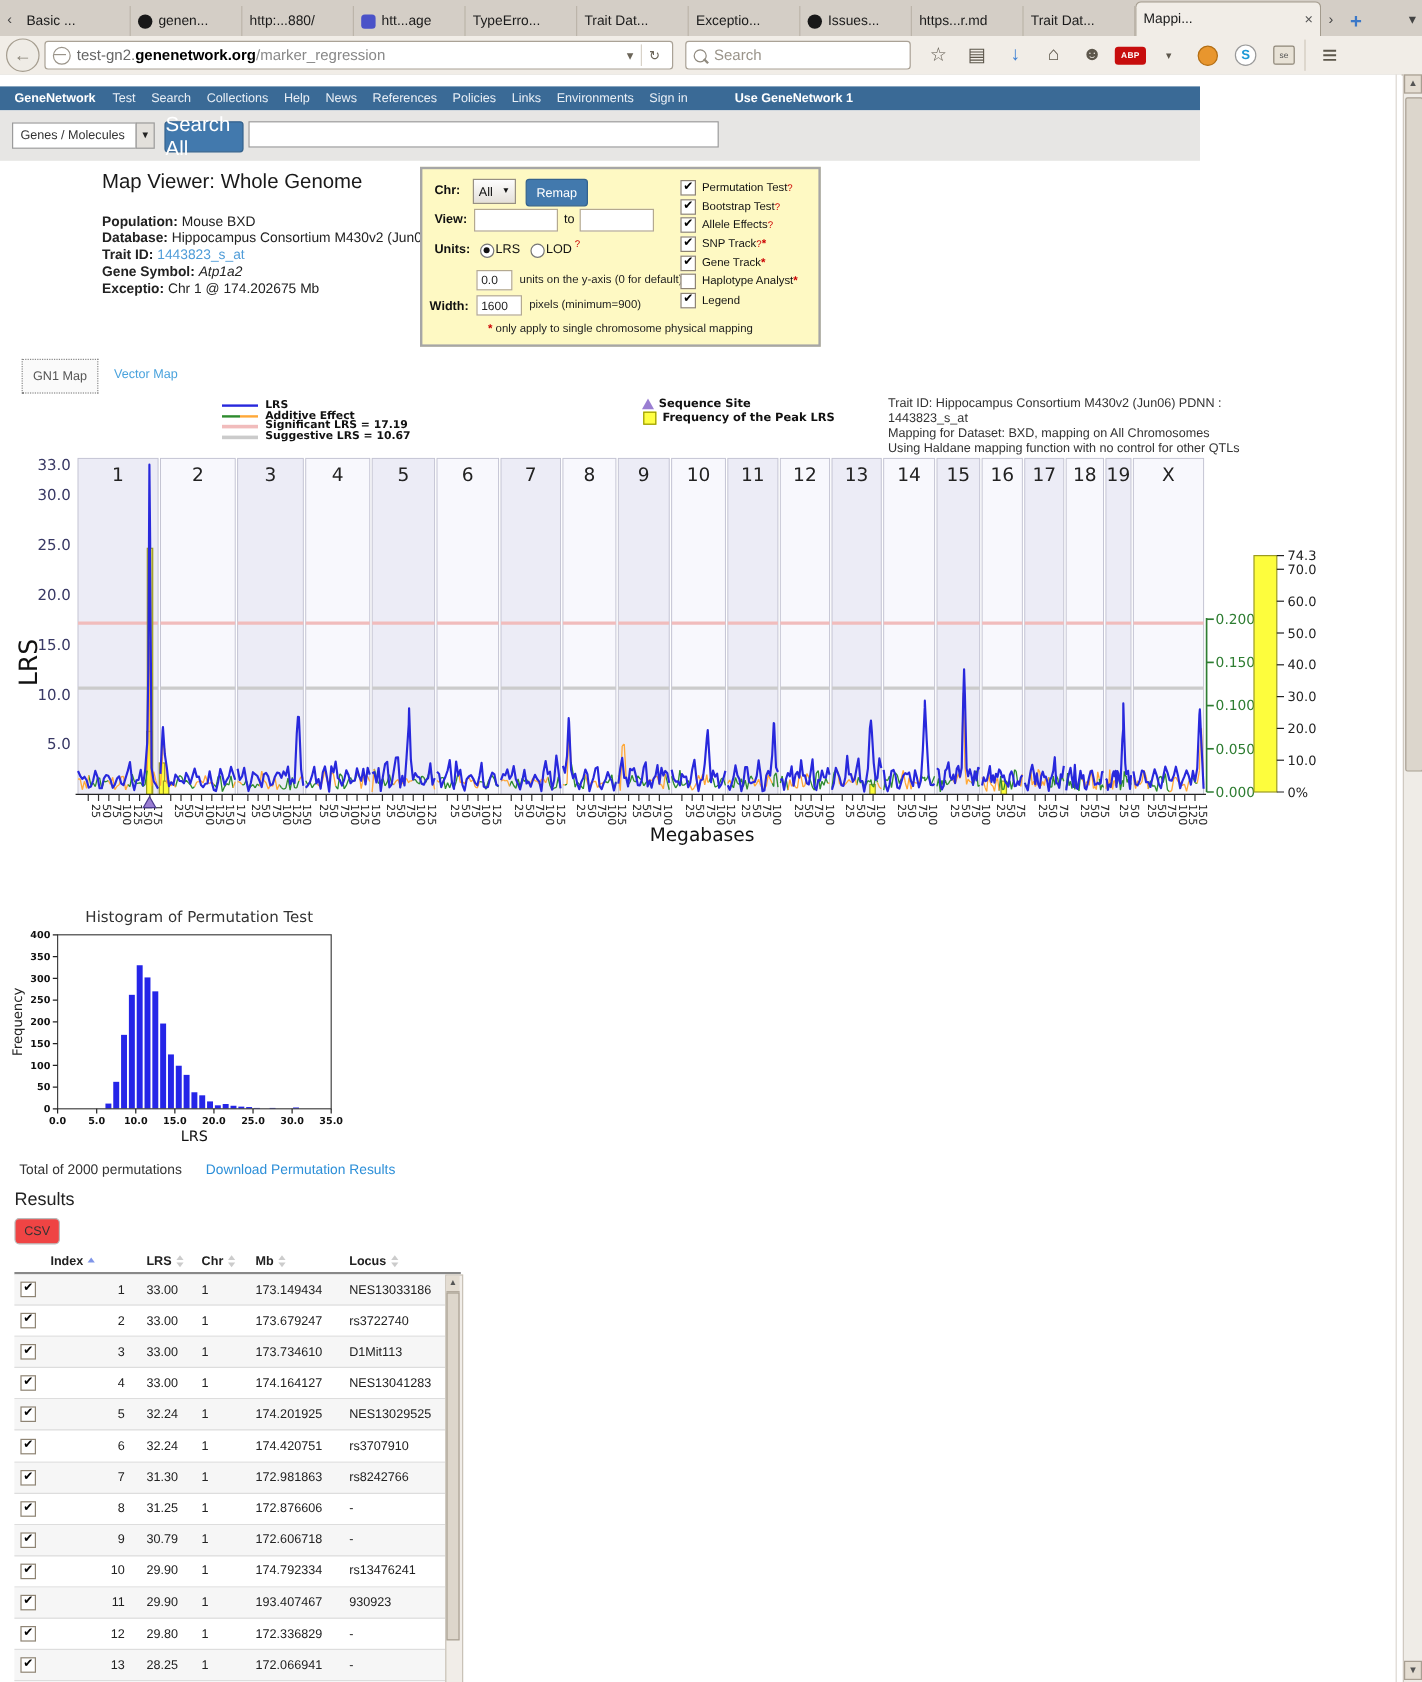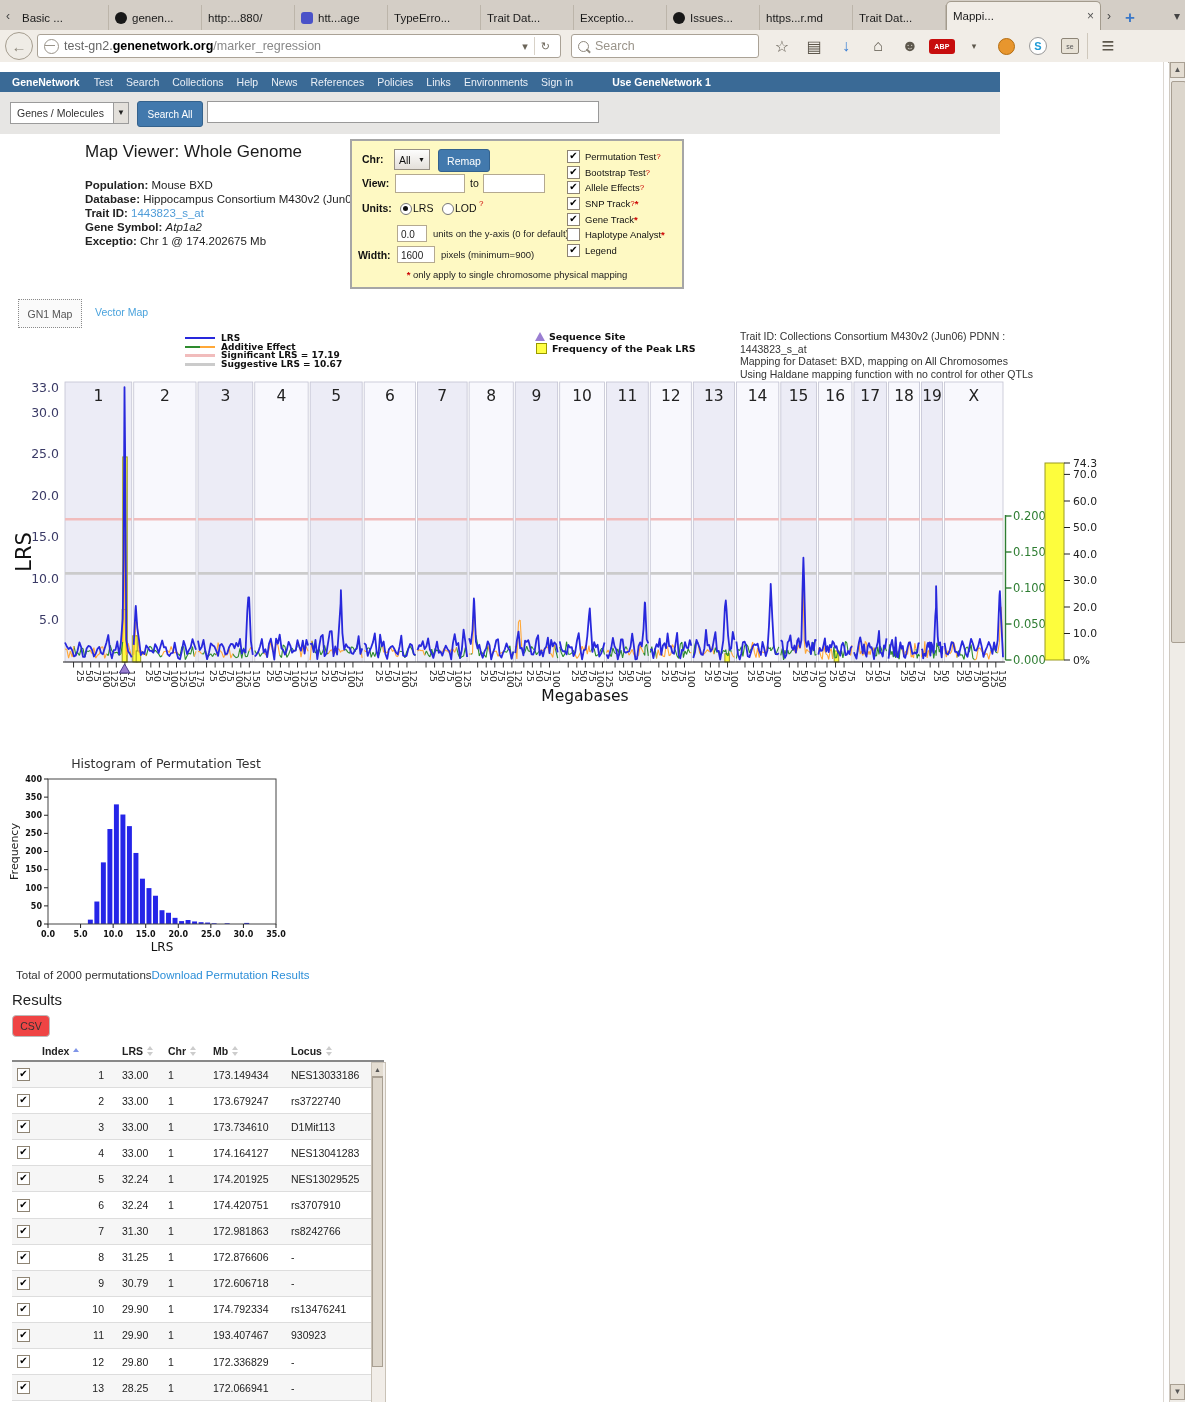--- a/index.html
+++ b/index.html
@@ -43,21 +43,21 @@
   .sbtn{position:absolute;left:0;width:15px;height:16px;background:#e4ddd2;border:1px solid #a89f92;box-sizing:border-box;color:#555;font-size:8px;text-align:center;line-height:14px}
   #vthumb{position:absolute;left:1px;top:19px;width:13px;height:560px;background:#dcd6cc;border:1px solid #a89f92;border-radius:2px}
   
   #gnnav{position:absolute;left:0;top:10px;width:1000px;height:20px;background:#3a6a96;display:flex;align-items:center;font-size:10.5px;color:#e9eff6}
   #gnbrand{font-weight:bold;color:#fff;margin:0 14px 0 12px}
   .navitem{margin-right:13px}
   #gnuse{font-weight:bold;color:#fff;margin-left:26px}
   #graybar{position:absolute;left:0;top:30px;width:1000px;height:42px;background:#e7e6e4}
   #catsel{position:absolute;left:10px;top:10px;width:104px;height:22px;background:#fff;border:1px solid #9b9b9b;font-size:10.5px;color:#333;display:flex;align-items:center;padding-left:6px;box-sizing:border-box}
   #catbtn{position:absolute;left:113px;top:10px;width:16px;height:22px;background:#e3e0db;border:1px solid #9b9b9b;box-sizing:border-box;font-size:8px;color:#222;text-align:center;line-height:20px}
-  #searchallbtn{position:absolute;left:137px;top:9px;width:64px;height:24px;background:#4279ad;border:1px solid #34628d;border-radius:3px;color:#fff;font-size:10px;display:flex;align-items:center;justify-content:center}
+  #searchallbtn{position:absolute;left:137px;top:9px;width:64px;height:24px;background:#4279ad;border:1px solid #34628d;border-radius:3px;color:#fff;font-size:17px;display:flex;align-items:center;justify-content:center}
   #bigsearch{position:absolute;left:207px;top:9px;width:392px;height:22px;background:#fff;border:1px solid #999;box-sizing:border-box}
   
   #pagetitle{position:absolute;left:85px;top:80px;font-size:17px;color:#1a1a1a}
   #infoblock{position:absolute;left:85px;top:116px;font-size:11.5px;color:#222;line-height:14px}
   #infoblock b{font-weight:bold}
   .tlink{color:#4f9cd8;text-decoration:none}
   .ital{font-style:italic}
   
   #ctrlbox{position:absolute;left:350px;top:77px;width:330px;height:146px;border:2px solid #a6a6a6;background:#fef9c3;font-size:10.5px;color:#111}
   .clabel{position:absolute;font-weight:bold;font-size:10.5px}
@@ -81,21 +81,21 @@
   #legendlines{position:absolute;left:185px;top:272px;font:bold 9px "DejaVu Sans",sans-serif;color:#111}
   .legrow{display:flex;align-items:center;height:8.6px}
   .legswatch{width:30px;margin-right:6px;flex:none}
   #legend2{position:absolute;left:535px;top:268px;font:bold 9.5px "DejaVu Sans",sans-serif;color:#111}
   #seqtri{width:0;height:0;border-left:5px solid transparent;border-right:5px solid transparent;border-bottom:9px solid #9a7ed2;position:relative;margin-right:4px}
   #freqsq{width:9px;height:9px;background:#ffff44;border:1px solid #999900;margin:0 5px 0 1px}
   #traitinfo{position:absolute;left:740px;top:268px;font-size:10.5px;color:#333;line-height:12.5px;width:330px}
   
   #addnote{position:absolute;left:16px;top:666px;width:1140px;font-size:11.5px;color:#111}
   #permline{position:absolute;left:16px;top:907px;font-size:11.5px;color:#333}
-  #permlink{color:#2d8fd8;margin-left:0}
+  #permlink{color:#2d8fd8;margin-left:20px}
   #resultsh{position:absolute;left:12px;top:929px;font-size:15px;color:#222}
   #csvbtn{position:absolute;left:12px;top:953px;width:36px;height:20px;border:1px solid #bbb;border-radius:4px;background:#ef4444;font-size:10.5px;color:#333;display:flex;align-items:center;justify-content:center}
   
   #rtable{position:absolute;left:12px;top:980px;width:372px;height:360px;font-size:10.5px;color:#222}
   #rhead{display:flex;align-items:center;height:18px;border-bottom:2px solid #888;font-weight:bold}
   .hc{display:flex;align-items:center}
   .sorts{display:inline-flex;flex-direction:column;margin-left:4px}
   .sorts i{width:0;height:0;border-left:3.5px solid transparent;border-right:3.5px solid transparent;display:block}
   .sorts .up{border-bottom:4px solid #ccc;margin-bottom:1.5px}
   .sorts .dn{border-top:4px solid #ccc}
@@ -307,21 +307,21 @@
     <div style="display:flex;align-items:center;height:12px">
         <span id="seqtri"></span>
         <span>Sequence Site</span>
       </div>
     <div style="display:flex;align-items:center;height:13px">
         <span id="freqsq"></span>
         <span>Frequency of the Peak LRS</span>
       </div>
   </div>
   <div id="traitinfo">
-    <div>Trait ID: Collections Consortium M430v2 (Jun06) PDNN : 1443823_s_at</div>
+    <div>Trait ID: Hippocampus Consortium M430v2 (Jun06) PDNN : 1443823_s_at</div>
     <div>Mapping for Dataset: BXD, mapping on All Chromosomes</div>
     <div>Using Haldane mapping function with no control for other QTLs</div>
   </div>
 
   <svg id="gsvg" style="position:absolute;left:15px;top:315px" width="1100" height="337" viewBox="0 0 1100 337">
       <text x="44" y="247.485" text-anchor="end" font-size="12.5" fill="#3a3a66" font-family="DejaVu Sans, sans-serif">5.0</text>
       <text x="44" y="205.97" text-anchor="end" font-size="12.5" fill="#3a3a66" font-family="DejaVu Sans, sans-serif">10.0</text>
       <text x="44" y="164.45499999999998" text-anchor="end" font-size="12.5" fill="#3a3a66" font-family="DejaVu Sans, sans-serif">15.0</text>
       <text x="44" y="122.94" text-anchor="end" font-size="12.5" fill="#3a3a66" font-family="DejaVu Sans, sans-serif">20.0</text>
       <text x="44" y="81.42499999999998" text-anchor="end" font-size="12.5" fill="#3a3a66" font-family="DejaVu Sans, sans-serif">25.0</text>

